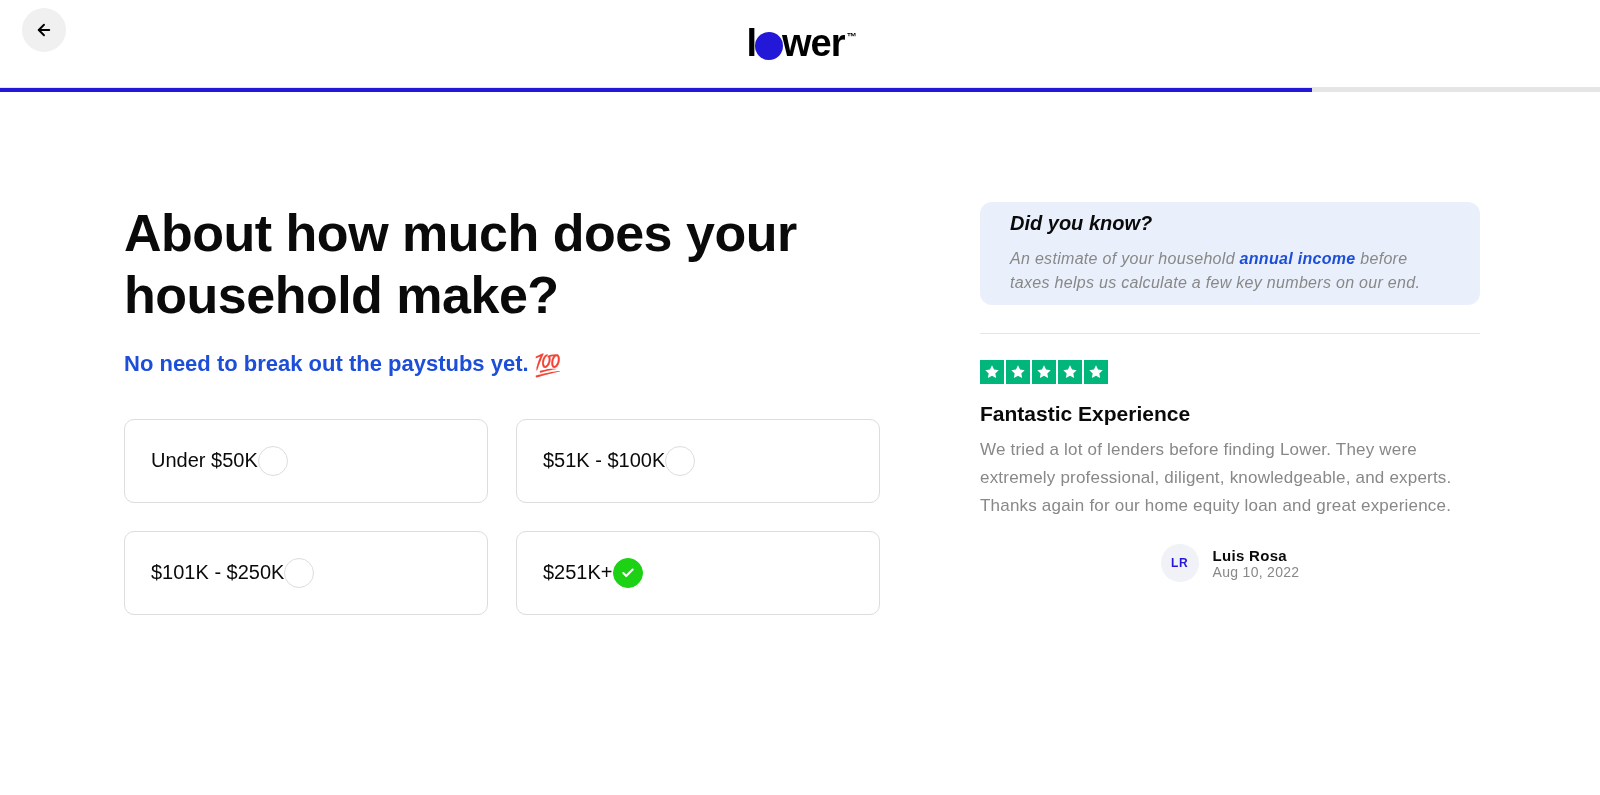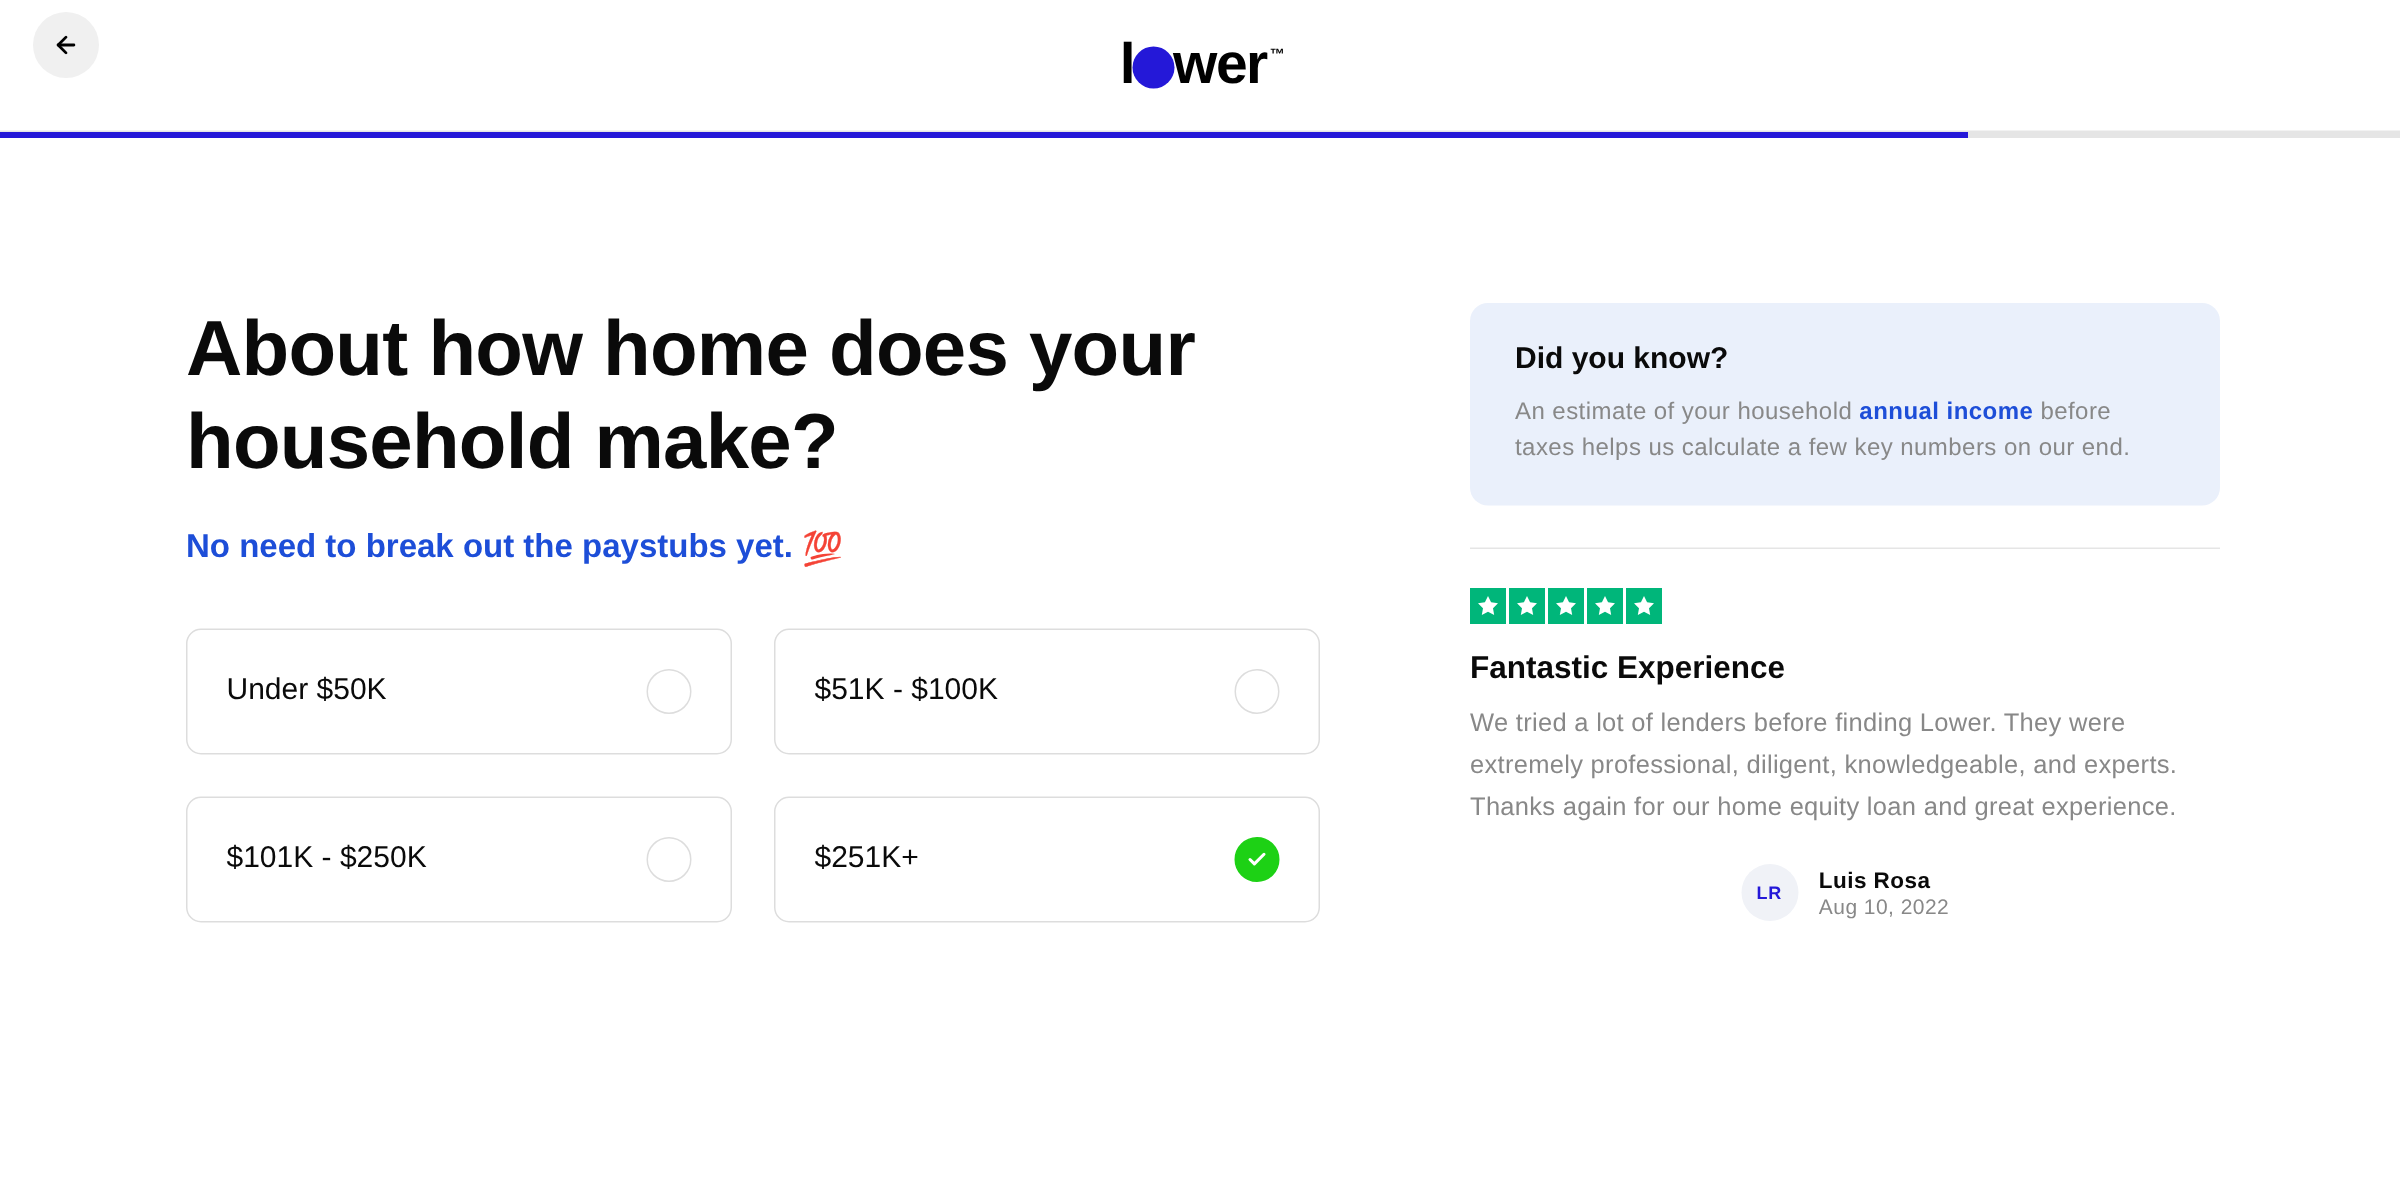--- a/index.html
+++ b/index.html
@@ -109,21 +109,20 @@
       display: grid;
       grid-template-columns: 1fr 1fr;
       gap: 28px;
     }
     .option-card {
       border: 1px solid #ddd;
       border-radius: 10px;
       padding: 26px 26px;
       display: flex;
       align-items: center;
-      justify-content: space-between;
       cursor: pointer;
       font-size: 20px;
       font-weight: 500;
       color: #0a0a0a;
       background: #fff;
       min-height: 80px;
     }
     .radio-circle {
       width: 30px;
       height: 30px;
@@ -142,22 +141,23 @@
       width: 14px;
       height: 14px;
     }
     .right-panel {
       width: 500px;
       flex-shrink: 0;
     }
     .info-box {
       background: #eaf0fb;
       border-radius: 12px;
-      padding: 26px 30px;
+      padding: 10px 30px;
       margin-bottom: 28px;
+      font-style: italic;
     }
     .info-title {
       font-size: 20px;
       font-weight: 700;
       color: #0a0a0a;
       margin-bottom: 12px;
     }
     .info-text {
       font-size: 16px;
       color: #888;
@@ -255,21 +255,21 @@
     <span class="logo-tm">™</span>
   </div>
 </div>
 
 <div class="progress-bar">
   <div class="progress-fill"></div>
 </div>
 
 <div class="content">
   <div class="left-panel">
-    <h1 class="question-title">About how home does your household make?</h1>
+    <h1 class="question-title">About how much does your household make?</h1>
     <p class="question-subtitle">
       <span>No need to break out the paystubs yet. </span><span class="emoji">💯</span>
     </p>
     <div class="options-grid">
       <div class="option-card">
         <span>Under $50K</span>
         <span class="radio-circle"></span>
       </div>
       <div class="option-card">
         <span>$51K - $100K</span>

